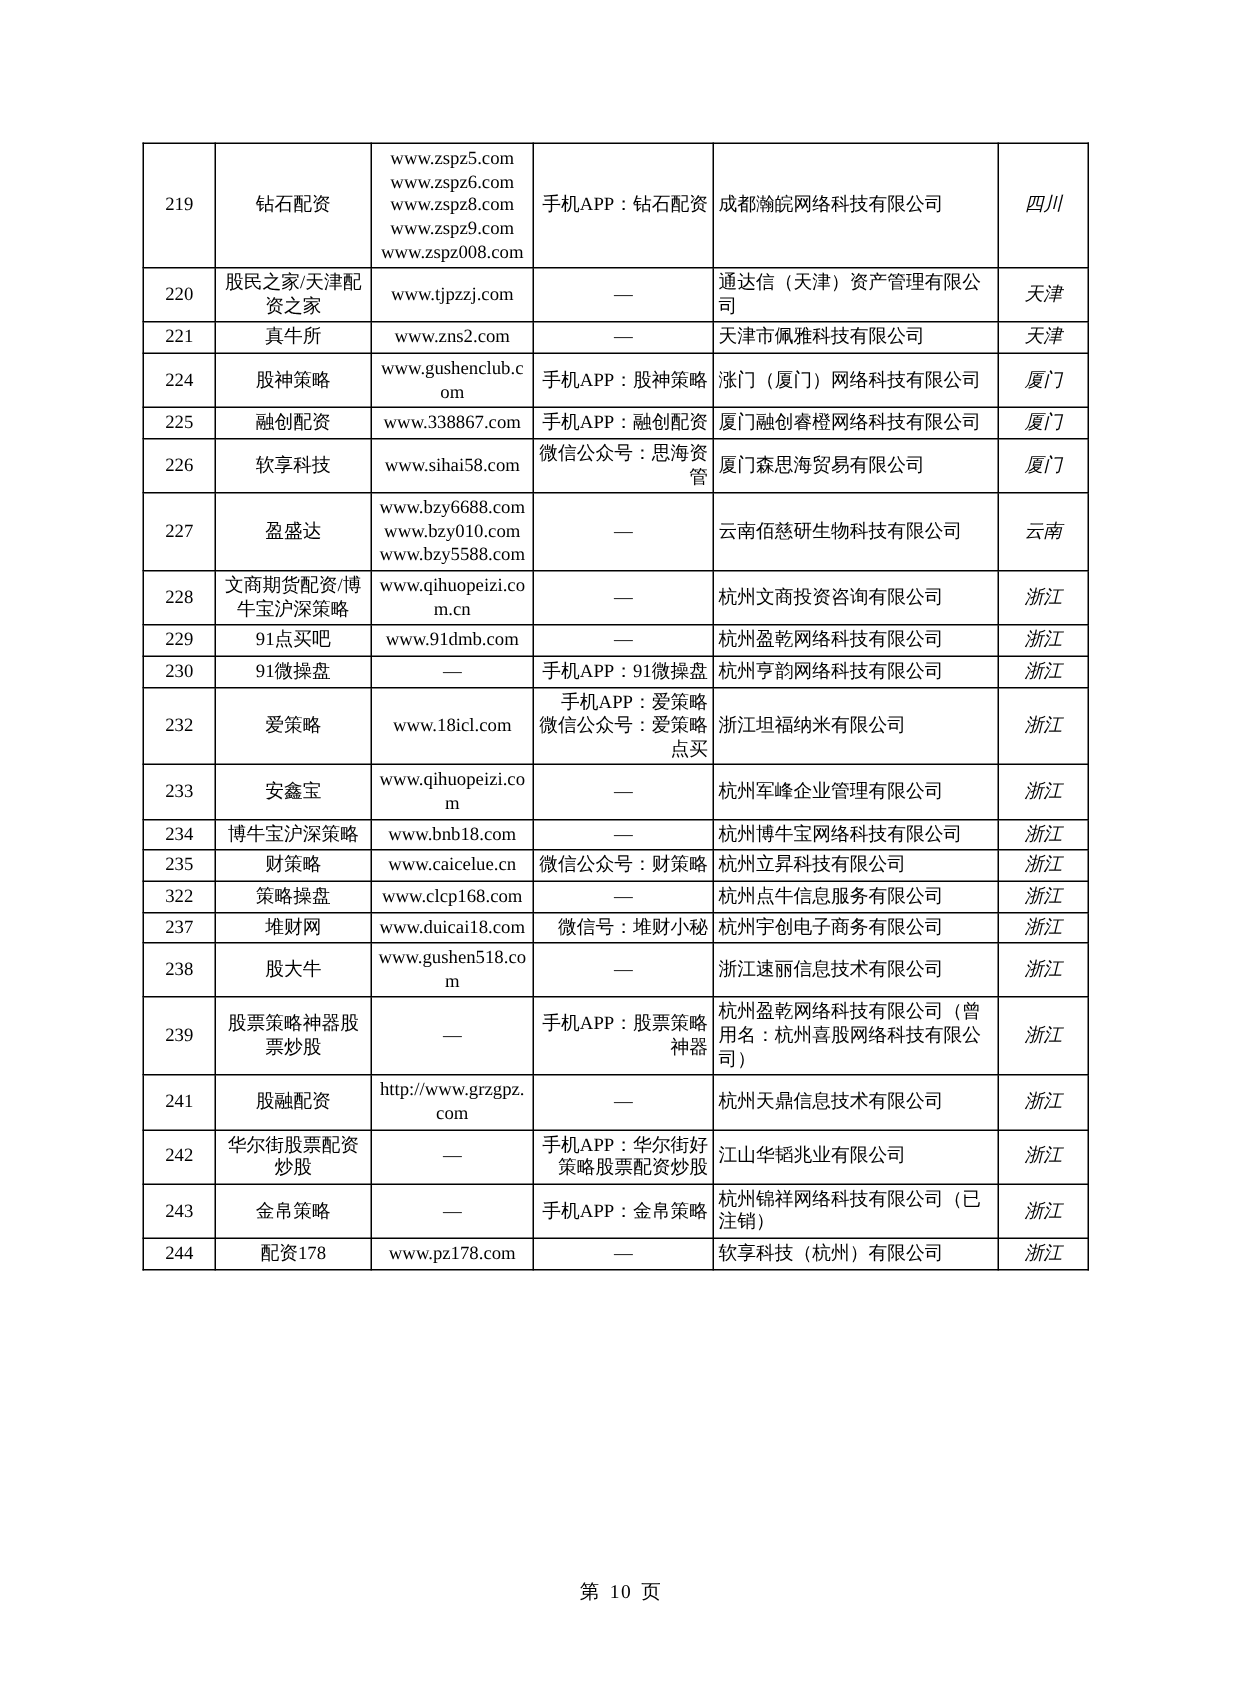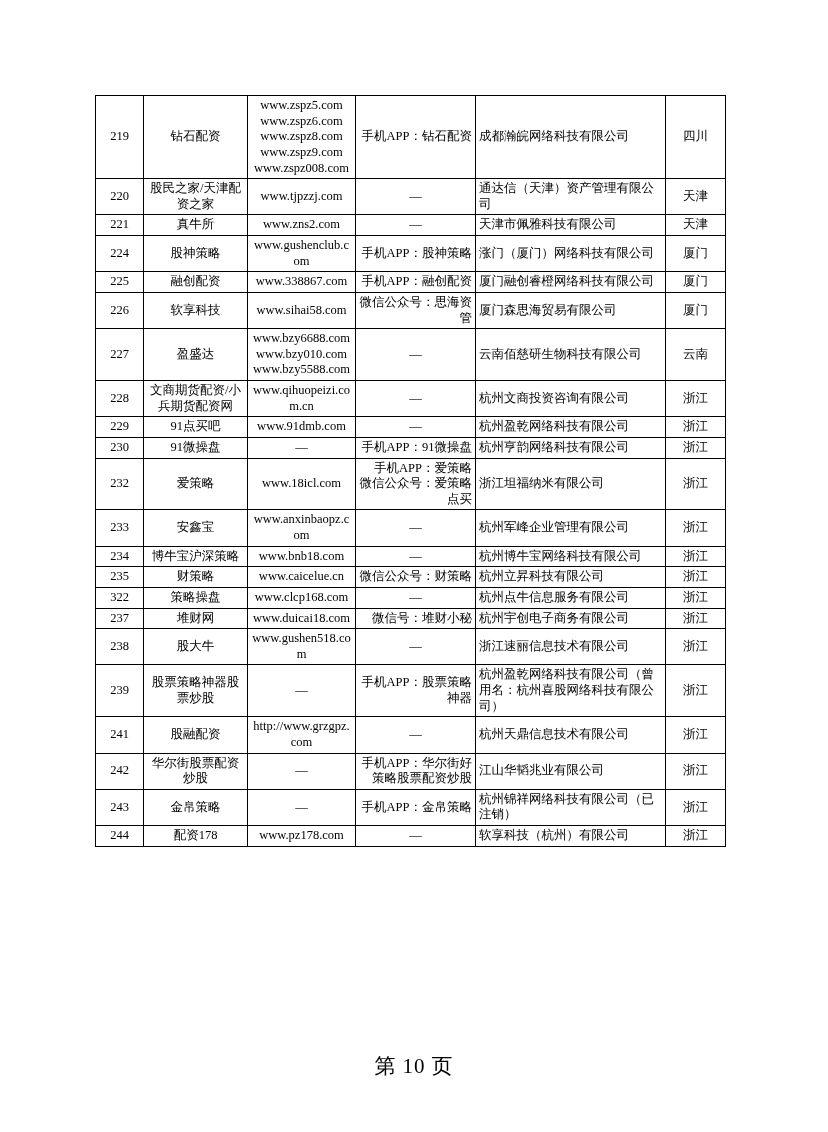--- a/index.html
+++ b/index.html
@@ -38,32 +38,32 @@
     vertical-align: middle;
     line-height: 1.25;
     word-wrap: break-word;
     overflow-wrap: break-word;
   }
   .c-num    { width: 48px;  text-align: center; font-family: Liberation Serif, serif; }
   .c-name   { width: 104px; text-align: center; }
   .c-site   { width: 108px; text-align: center; }
   .c-app    { width: 120px; text-align: right; }
   .c-comp   { width: 190px; text-align: left; }
-  .c-region { width: 60px;  text-align: center; }
+  .c-region { width: 60px;  text-align: center; font-style: italic; }
   .dash { text-align: center; }
 
   .multiline { white-space: pre-line; }
 
   .footer {
     position: absolute;
     left: 0;
     right: 0;
     top: 1052px;
     text-align: center;
-    font-size: 21px;
+    font-size: 13px;
     letter-spacing: 1px;
     font-family: "Liberation Serif", serif;
   }
   .footer .pg-no { margin: 0 6px; }
 </style>
 </head>
 <body>
 
 <div class="page">
   <div class="sheet">
@@ -134,21 +134,21 @@
           <td class="c-name">盈盛达</td>
           <td class="c-site multiline">www.bzy6688.com
 www.bzy010.com
 www.bzy5588.com</td>
           <td class="c-app dash multiline">—</td>
           <td class="c-comp">云南佰慈研生物科技有限公司</td>
           <td class="c-region">云南</td>
         </tr>
         <tr>
           <td class="c-num">228</td>
-          <td class="c-name">文商期货配资/小兵期货配资网</td>
+          <td class="c-name">文商期货配资/博牛宝沪深策略</td>
           <td class="c-site multiline">www.qihuopeizi.com.cn</td>
           <td class="c-app dash multiline">—</td>
           <td class="c-comp">杭州文商投资咨询有限公司</td>
           <td class="c-region">浙江</td>
         </tr>
         <tr>
           <td class="c-num">229</td>
           <td class="c-name">91点买吧</td>
           <td class="c-site multiline">www.91dmb.com</td>
           <td class="c-app dash multiline">—</td>
@@ -168,21 +168,21 @@
           <td class="c-name">爱策略</td>
           <td class="c-site multiline">www.18icl.com</td>
           <td class="c-app multiline">手机APP：爱策略
 微信公众号：爱策略点买</td>
           <td class="c-comp">浙江坦福纳米有限公司</td>
           <td class="c-region">浙江</td>
         </tr>
         <tr>
           <td class="c-num">233</td>
           <td class="c-name">安鑫宝</td>
-          <td class="c-site multiline">www.anxinbaopz.com</td>
+          <td class="c-site multiline">www.qihuopeizi.com</td>
           <td class="c-app dash multiline">—</td>
           <td class="c-comp">杭州军峰企业管理有限公司</td>
           <td class="c-region">浙江</td>
         </tr>
         <tr>
           <td class="c-num">234</td>
           <td class="c-name">博牛宝沪深策略</td>
           <td class="c-site multiline">www.bnb18.com</td>
           <td class="c-app dash multiline">—</td>
           <td class="c-comp">杭州博牛宝网络科技有限公司</td>

